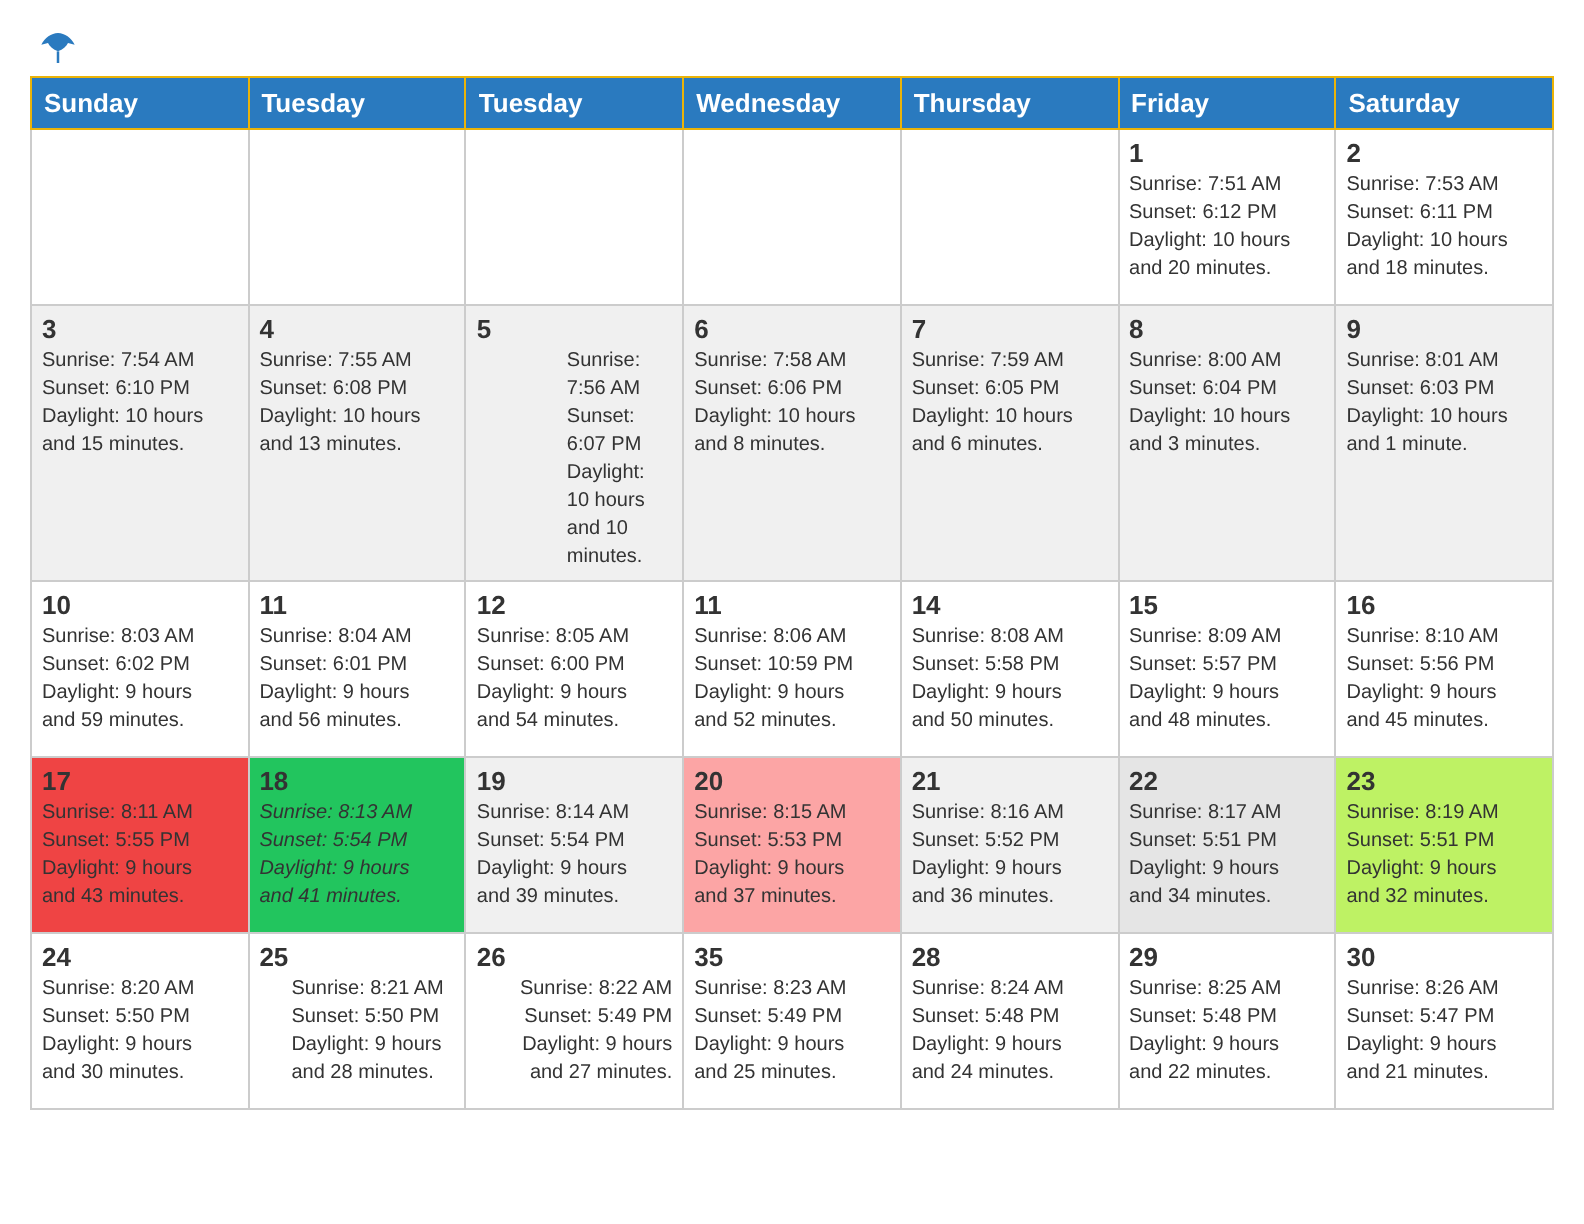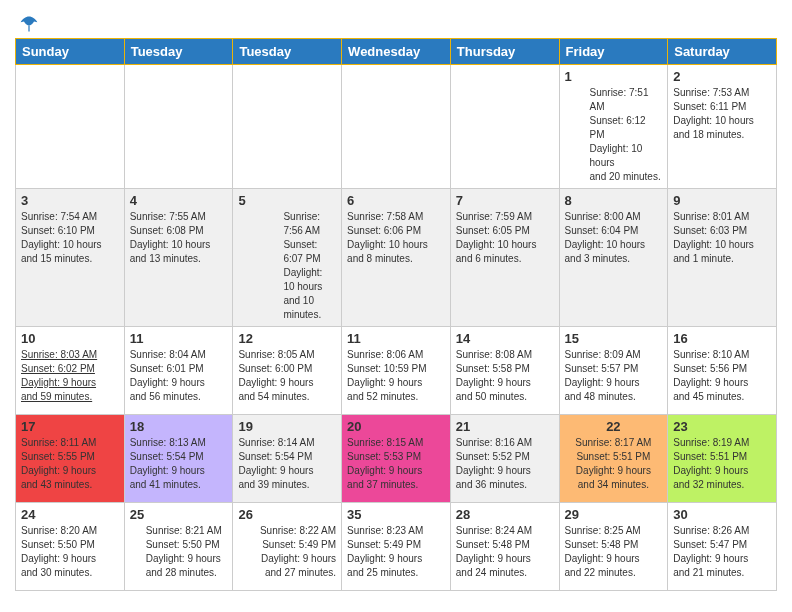--- a/index.html
+++ b/index.html
@@ -131,21 +131,21 @@
   </thead>
   <tbody id="calendar-body">
   <tr>
         <td class="empty-cell"></td>
         <td class="empty-cell"></td>
         <td class="empty-cell"></td>
         <td class="empty-cell"></td>
         <td class="empty-cell"></td>
         <td>
           <span class="day-number">1</span>
-          <div class="cell-content" style="white-space: pre-line; margin-left: 25px;">Sunrise: 7:51 AM
+          <div class="cell-content" style="white-space: pre-line;">Sunrise: 7:51 AM
 Sunset: 6:12 PM
 Daylight: 10 hours
 and 20 minutes.</div>
         </td>
         <td>
           <span class="day-number">2</span>
           <div class="cell-content" style="white-space: pre-line;">Sunrise: 7:53 AM
 Sunset: 6:11 PM
 Daylight: 10 hours
 and 18 minutes.</div>
@@ -198,21 +198,21 @@
           <span class="day-number">9</span>
           <div class="cell-content" style="white-space: pre-line;">Sunrise: 8:01 AM
 Sunset: 6:03 PM
 Daylight: 10 hours
 and 1 minute.</div>
         </td>
       </tr>
       <tr>
         <td>
           <span class="day-number">10</span>
-          <div class="cell-content" style="white-space: pre-line; text-decoration: underline;">Sunrise: 8:03 AM
+          <div class="cell-content" style="white-space: pre-line;">Sunrise: 8:03 AM
 Sunset: 6:02 PM
 Daylight: 9 hours
 and 59 minutes.</div>
         </td>
         <td>
           <span class="day-number">11</span>
           <div class="cell-content" style="white-space: pre-line;">Sunrise: 8:04 AM
 Sunset: 6:01 PM
 Daylight: 9 hours
 and 56 minutes.</div>
@@ -254,49 +254,49 @@
         </td>
       </tr>
       <tr>
         <td style="background: #ef4444;">
           <span class="day-number">17</span>
           <div class="cell-content" style="white-space: pre-line;">Sunrise: 8:11 AM
 Sunset: 5:55 PM
 Daylight: 9 hours
 and 43 minutes.</div>
         </td>
-        <td style="background: #c4b5fd; margin-top: 12px;">
+        <td style="background: #22c55e; margin-top: 12px;">
           <span class="day-number">18</span>
-          <div class="cell-content" style="white-space: pre-line;">Sunrise: 8:13 AM
+          <div class="cell-content" style="white-space: pre-line; font-style: italic;">Sunrise: 8:13 AM
 Sunset: 5:54 PM
 Daylight: 9 hours
 and 41 minutes.</div>
         </td>
         <td style="background: rgb(240, 240, 240);">
           <span class="day-number">19</span>
           <div class="cell-content" style="white-space: pre-line;">Sunrise: 8:14 AM
 Sunset: 5:54 PM
 Daylight: 9 hours
 and 39 minutes.</div>
         </td>
-        <td style="background: #ec4899;">
+        <td style="background: #fca5a5;">
           <span class="day-number">20</span>
           <div class="cell-content" style="white-space: pre-line;">Sunrise: 8:15 AM
 Sunset: 5:53 PM
 Daylight: 9 hours
 and 37 minutes.</div>
         </td>
         <td style="background: rgb(240, 240, 240);">
           <span class="day-number">21</span>
           <div class="cell-content" style="white-space: pre-line;">Sunrise: 8:16 AM
 Sunset: 5:52 PM
 Daylight: 9 hours
 and 36 minutes.</div>
         </td>
-        <td style="background: #fdba74; text-align: center;">
+        <td style="background: #e5e5e5;">
           <span class="day-number">22</span>
           <div class="cell-content" style="white-space: pre-line;">Sunrise: 8:17 AM
 Sunset: 5:51 PM
 Daylight: 9 hours
 and 34 minutes.</div>
         </td>
         <td style="background: #bef264;">
           <span class="day-number">23</span>
           <div class="cell-content" style="white-space: pre-line;">Sunrise: 8:19 AM
 Sunset: 5:51 PM

